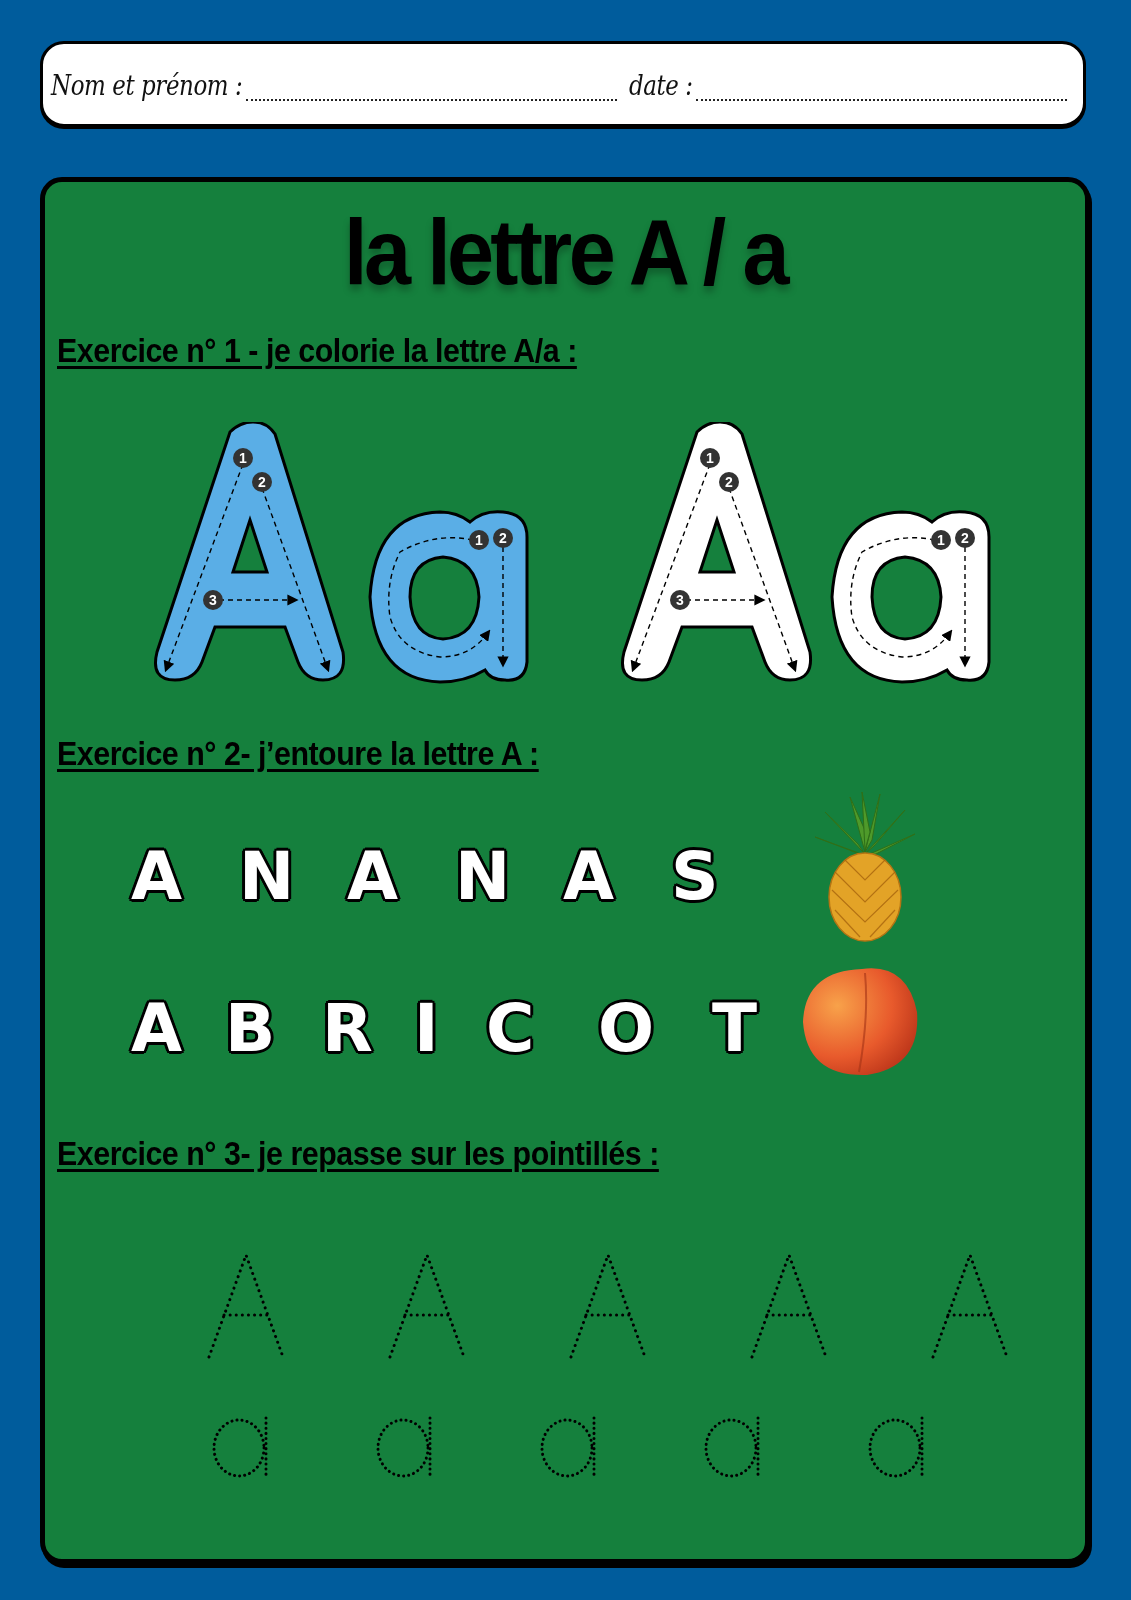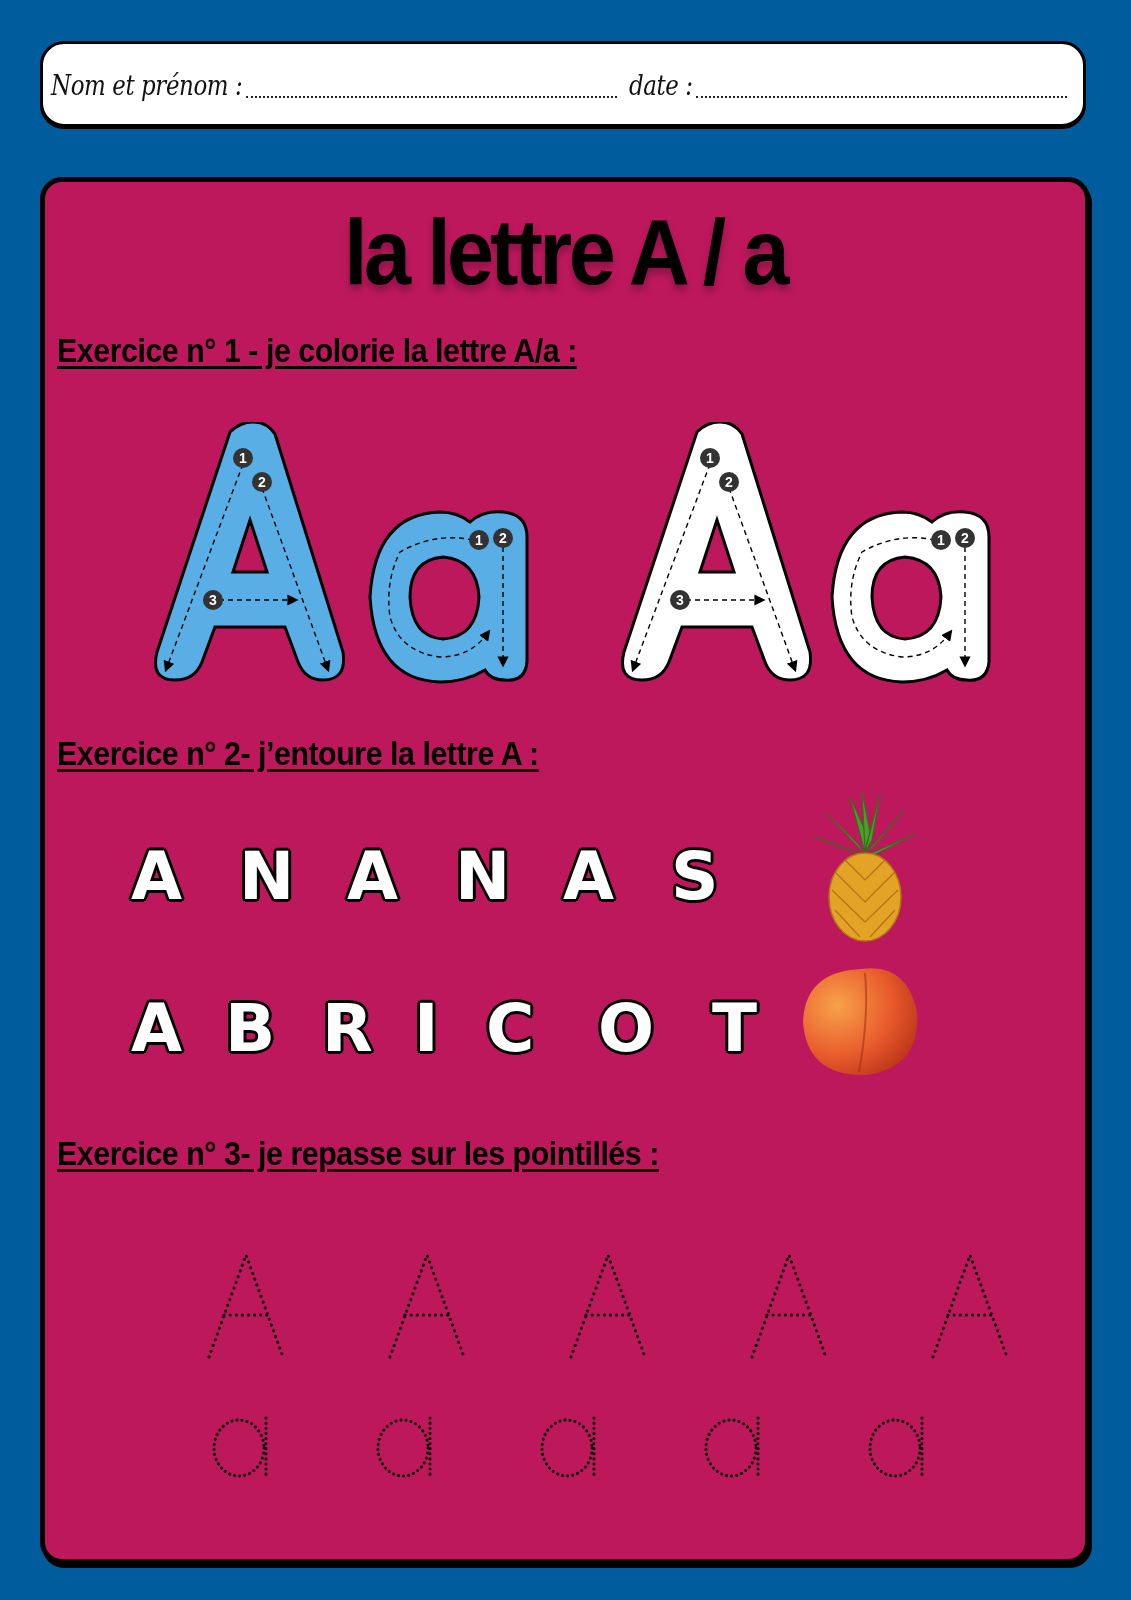--- a/index.html
+++ b/index.html
@@ -14,32 +14,32 @@
     position: absolute; left: 40px; top: 41px;
     width: 1046px; height: 86px;
     background: #fff;
     border: 3px solid #000;
     border-radius: 24px;
     box-sizing: border-box;
     box-shadow: 0 2px 0 #000;
   }
   .name-bar .row {
     position: absolute; left: 8px; right: 10px; top: 26px;
-    display: flex; align-items: center;
+    display: flex; align-items: flex-end;
     font-family: "DejaVu Serif", serif; font-style: italic;
     font-size: 27px; color: #111;
   }
   .name-bar .dots {
     flex: 1; border-bottom: 2px dotted #222; margin: 0 6px 0 6px; height: 22px;
   }
   .name-bar .lbl { white-space: nowrap; letter-spacing: -0.5px; transform: scaleX(0.85); transform-origin: left; }
   .card {
     position: absolute; left: 40px; top: 177px;
     width: 1050px; height: 1387px;
-    background: #be185d;
+    background: #15803d;
     border: 5px solid #000;
     border-radius: 22px;
     box-sizing: border-box;
     box-shadow: 2px 4px 0 #000;
   }
   .title {
     position: absolute; left: 0; right: 0; top: 18px;
     text-align: center;
     font-family: "Liberation Sans", sans-serif;
     font-weight: bold; font-size: 92px; letter-spacing: -4px;

